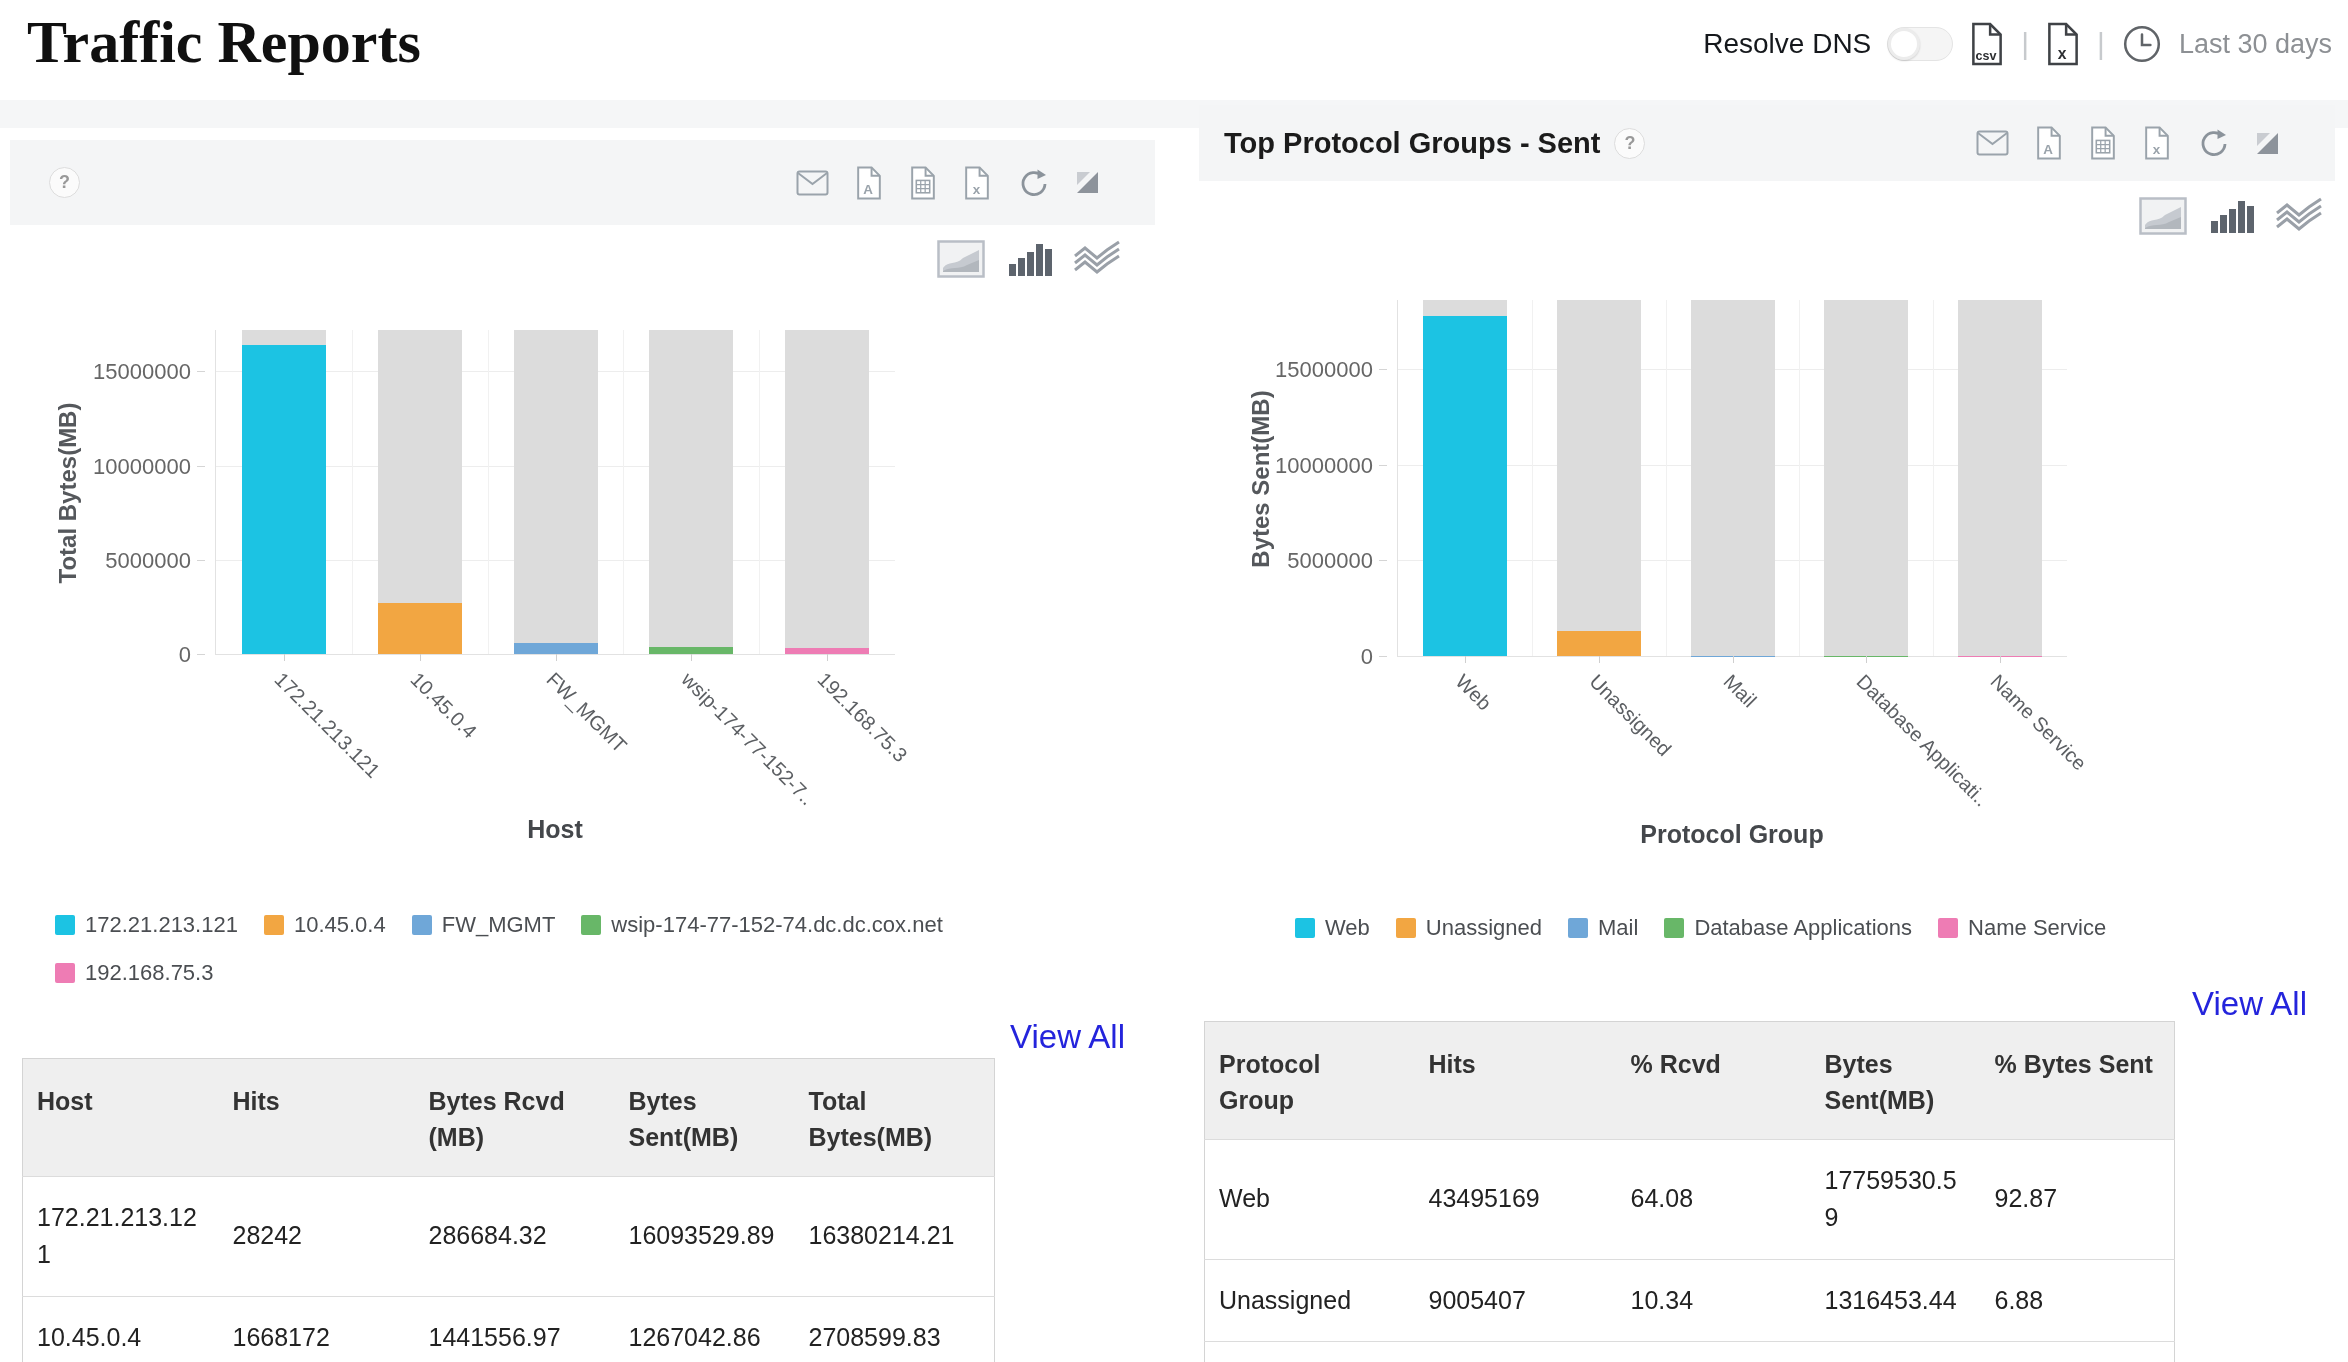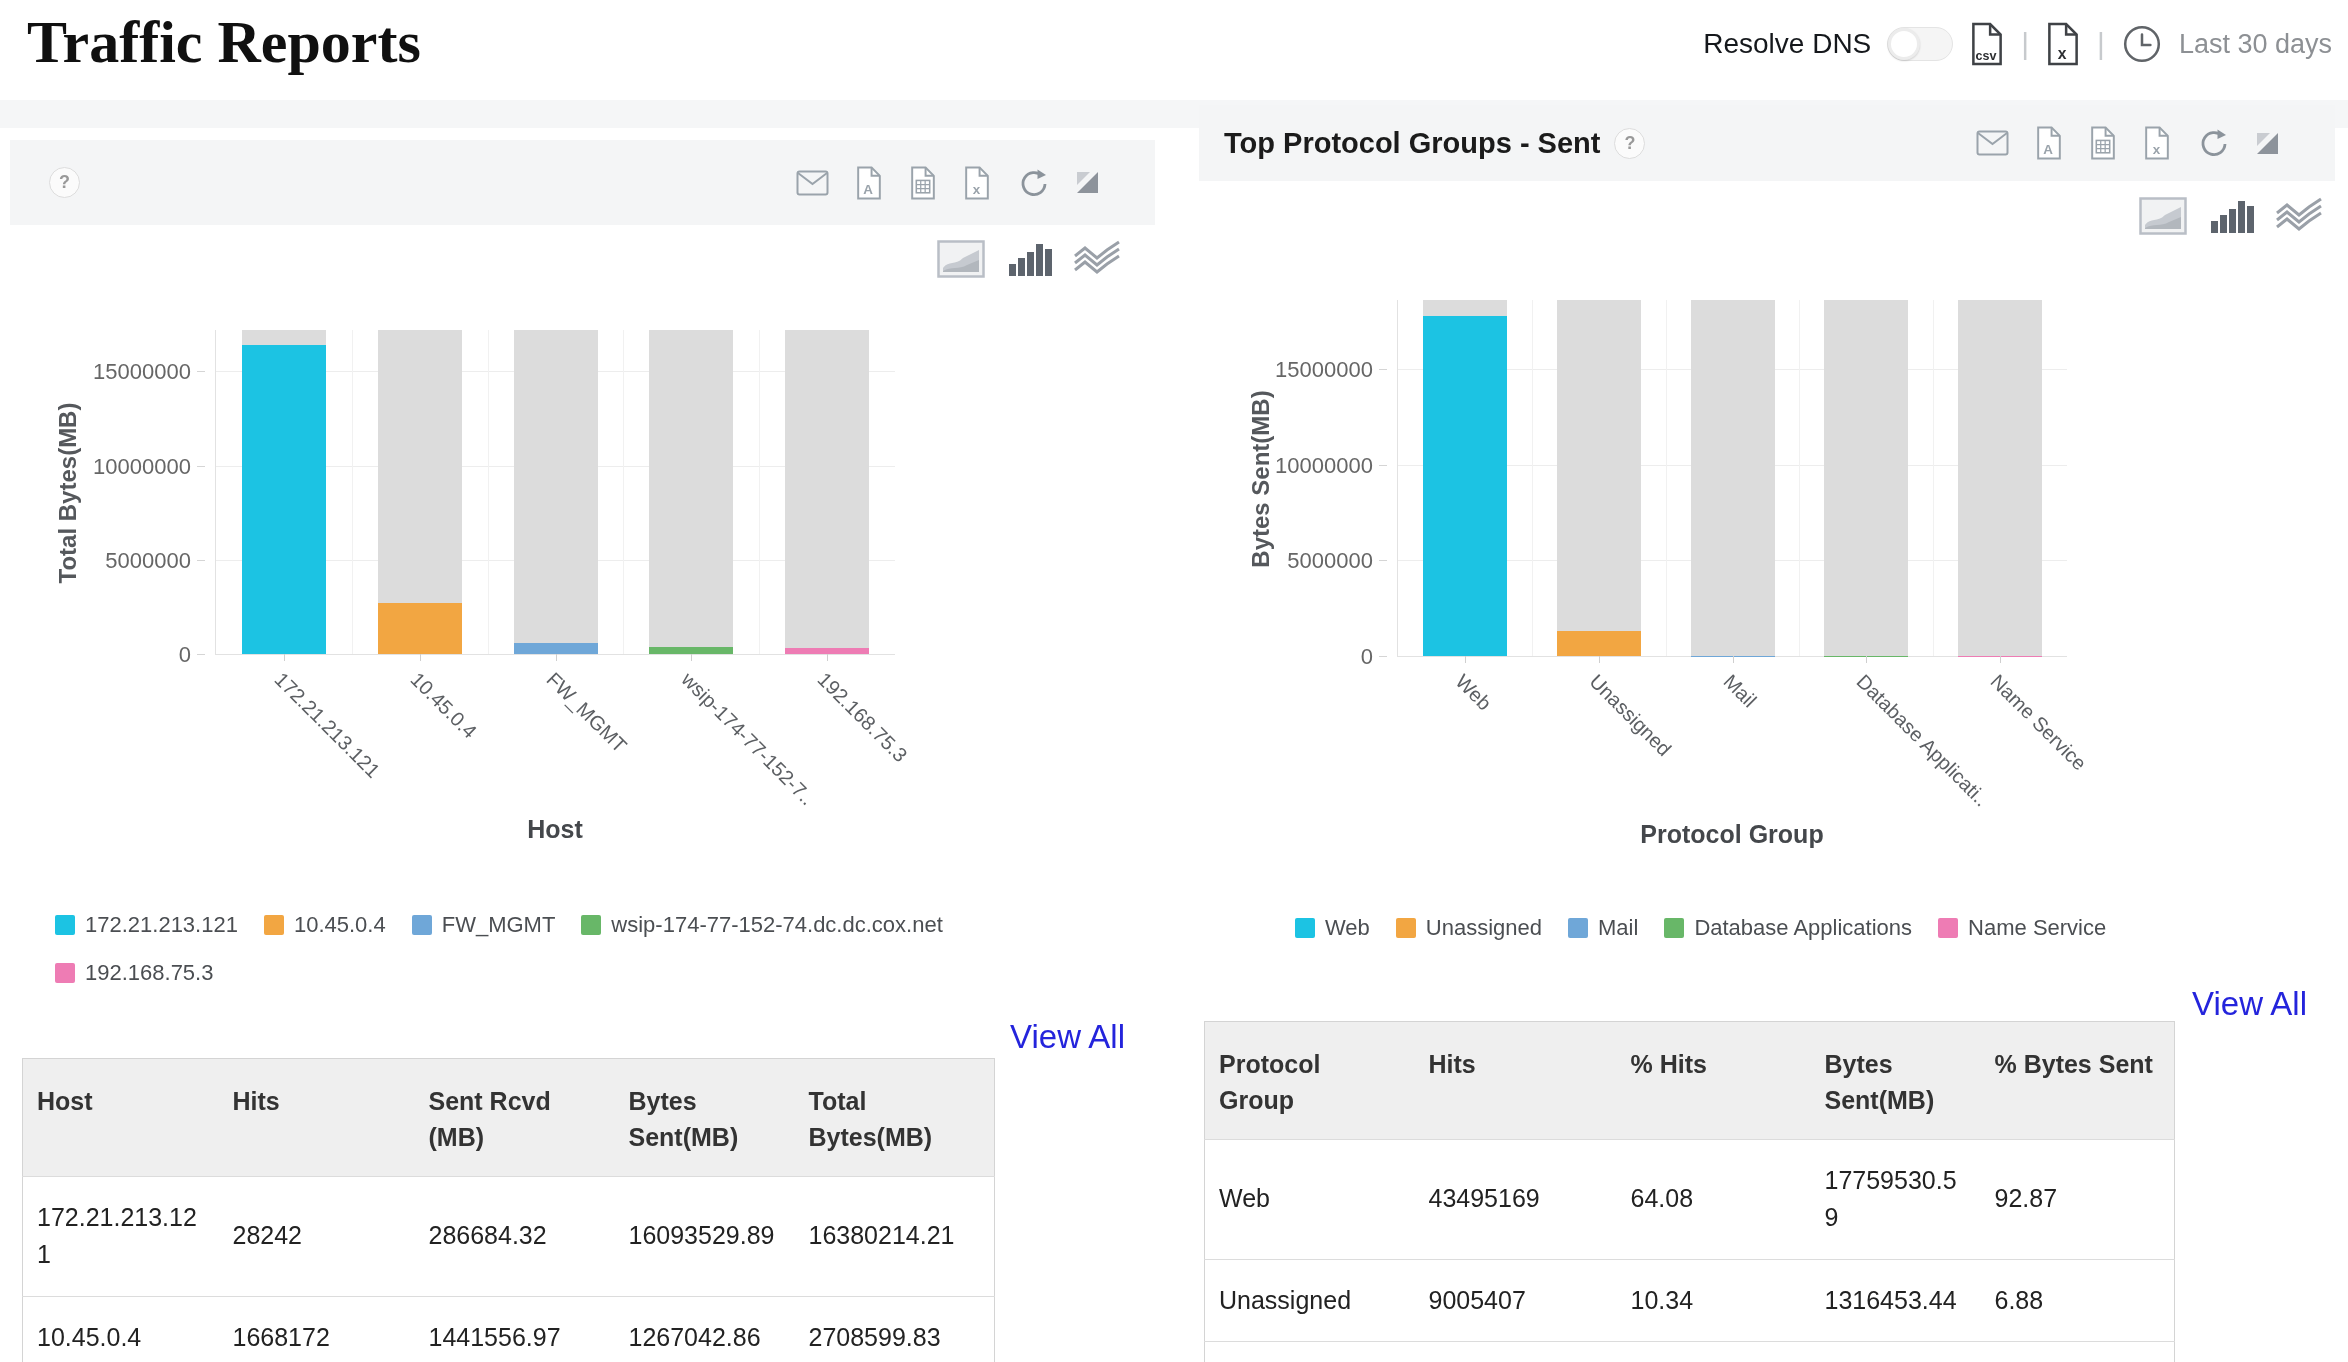--- a/index.html
+++ b/index.html
@@ -276,21 +276,21 @@
         <col style="width:196px">
         <col style="width:196px">
         <col style="width:200px">
         <col style="width:180px">
         <col style="width:200px">
       </colgroup>
   <thead>
         <tr>
           <th>Host</th>
           <th>Hits</th>
-          <th>Sent Rcvd (MB)</th>
+          <th>Bytes Rcvd (MB)</th>
           <th>Bytes Sent(MB)</th>
           <th>Total Bytes(MB)</th>
         </tr>
       </thead>
       <tbody>
         <tr>
           <td class="cell-link">172.21.213.121</td>
           <td>28242</td>
           <td>286684.32</td>
           <td>16093529.89</td>
@@ -453,21 +453,21 @@
         <col style="width:210px">
         <col style="width:202px">
         <col style="width:194px">
         <col style="width:170px">
         <col style="width:194px">
       </colgroup>
   <thead>
         <tr>
           <th>Protocol Group</th>
           <th>Hits</th>
-          <th>% Hits</th>
+          <th>% Rcvd</th>
           <th>Bytes Sent(MB)</th>
           <th>% Bytes Sent</th>
         </tr>
       </thead>
       <tbody>
         <tr>
           <td class="cell-link">Web</td>
           <td>43495169</td>
           <td>64.08</td>
           <td>17759530.59</td>

